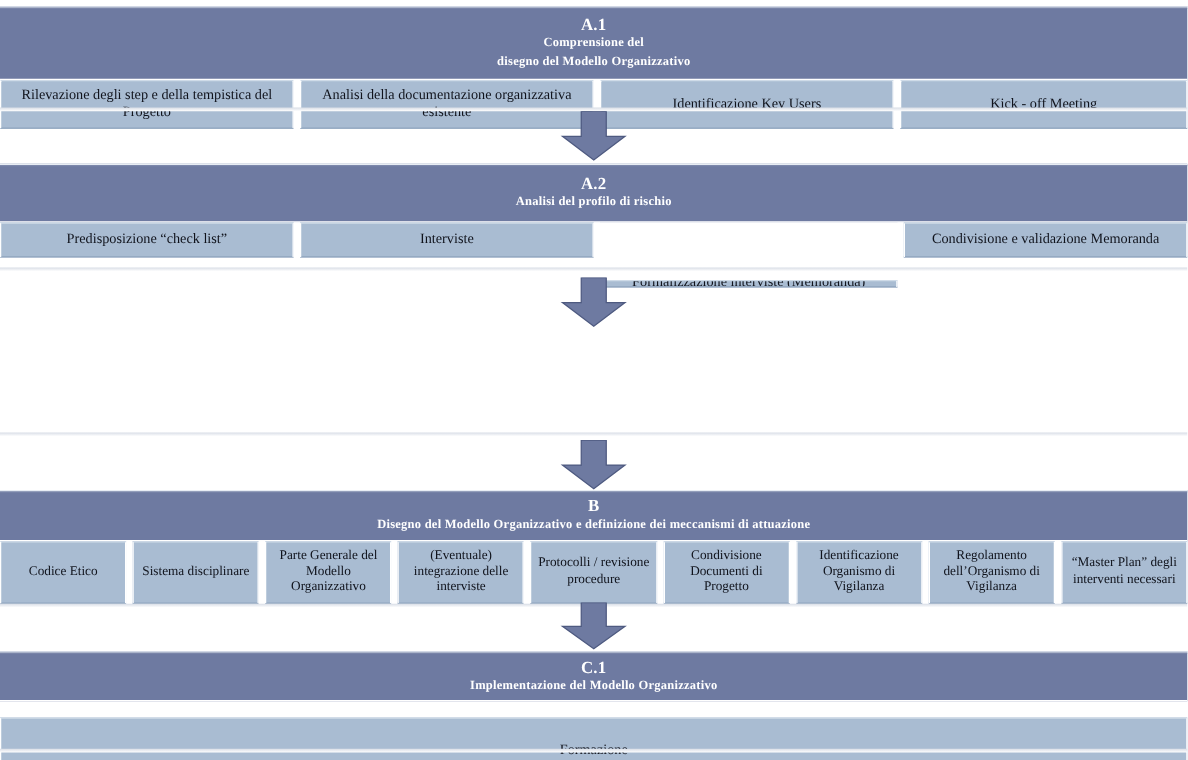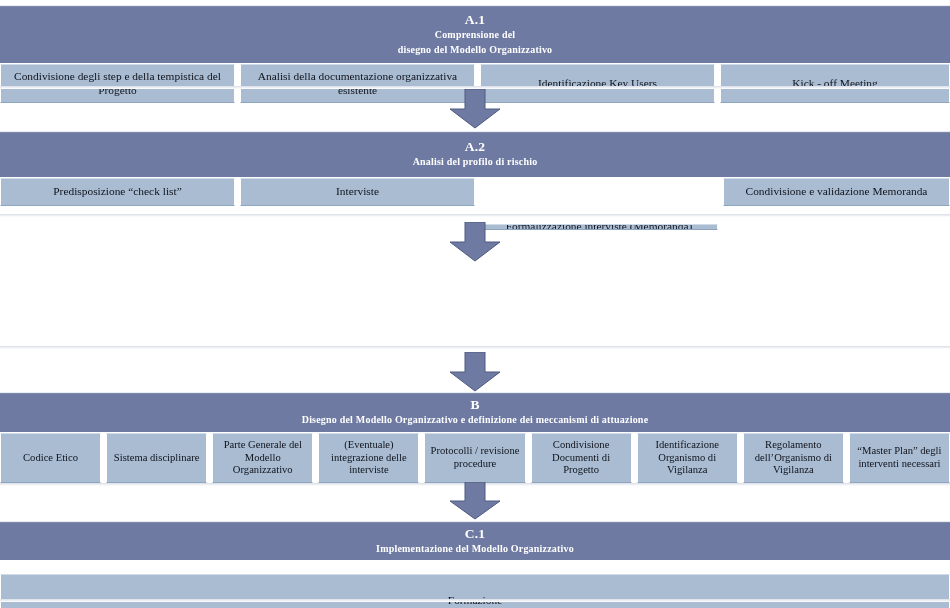--- a/index.html
+++ b/index.html
@@ -110,21 +110,21 @@
 
 <div id="diagram">
 
   <div class="phase" style="top:5px;">
     <div class="band" style="height:59px;">
       <div class="code">A.1</div>
       <div class="title">Comprensione del</div>
       <div class="title">disegno del Modello Organizzativo</div>
     </div>
     <div class="subrow" style="height:39px;">
-      <div class="subbox" style="flex:0 0 235px;">Condivisione degli step e della tempistica del Progetto</div>
+      <div class="subbox" style="flex:0 0 235px;">Rilevazione degli step e della tempistica del Progetto</div>
       <div class="gapcell"></div>
       <div class="subbox" style="flex:0 0 235px;">Analisi della documentazione organizzativa  esistente</div>
       <div class="gapcell"></div>
       <div class="subbox" style="flex:0 0 235px;">Identificazione  Key Users</div>
       <div class="gapcell"></div>
       <div class="subbox" style="flex:1 1 auto;">Kick -  off Meeting</div>
     </div>
   </div>
   <div class="shadowstrip" style="top:86px;"></div>
 

